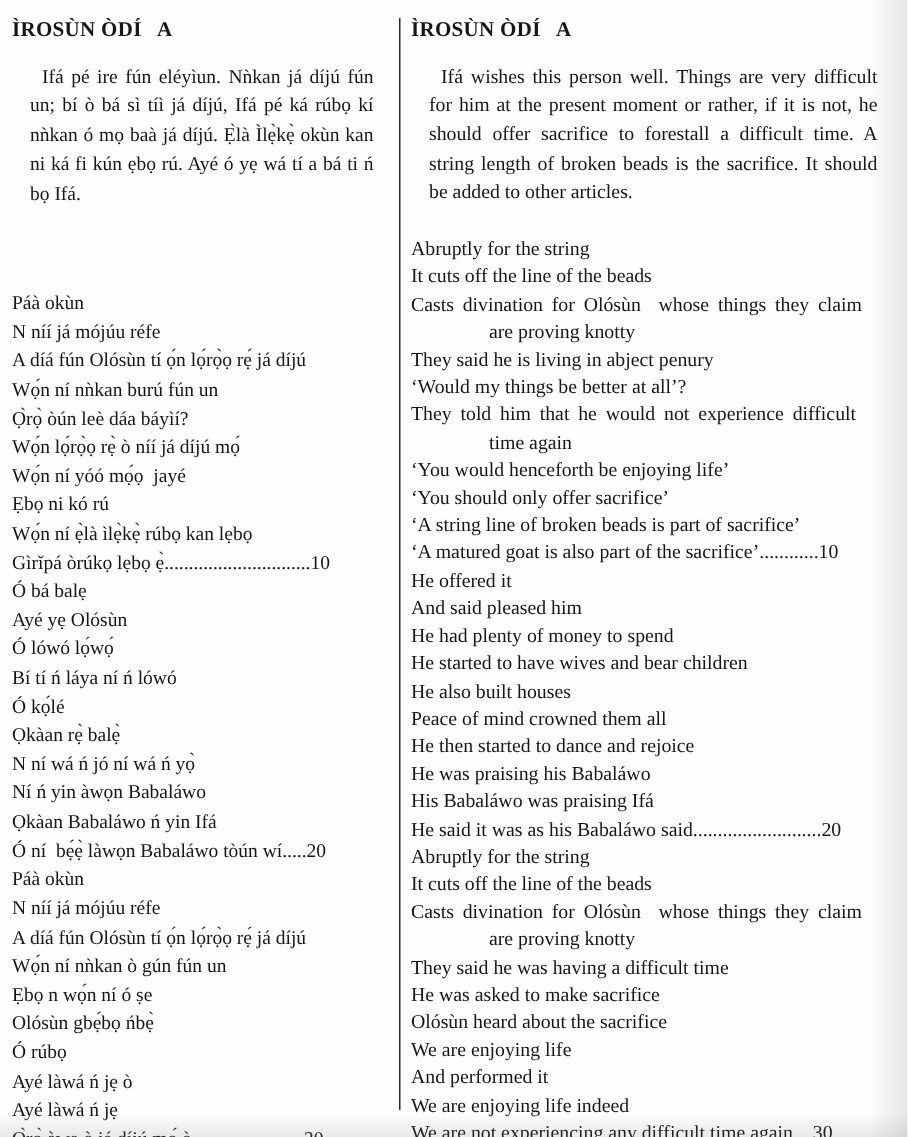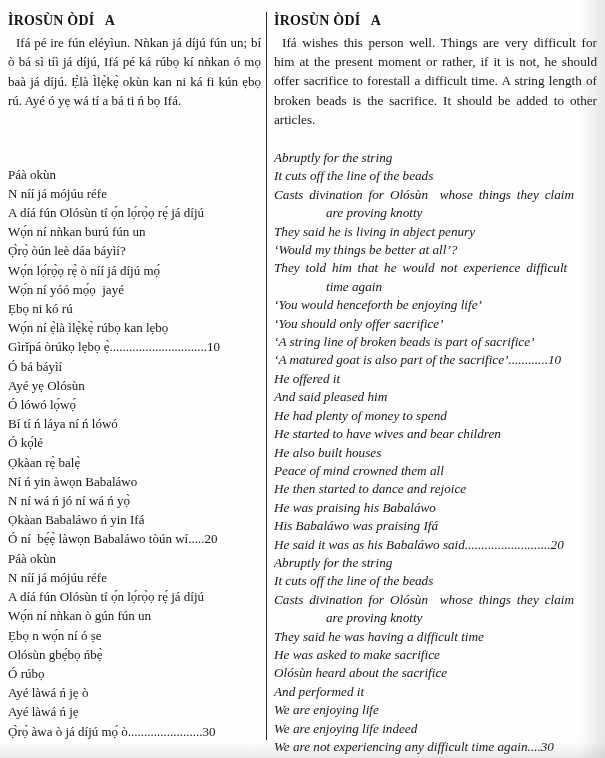--- a/index.html
+++ b/index.html
@@ -39,30 +39,30 @@
   .header {
     font-weight: bold;
     font-size: 14px;
     letter-spacing: 0.2px;
     white-space: pre;
     margin: 0 0 4px 0;
   }
   .intro {
     text-align: justify;
     text-indent: 8px;
-    margin: 0;
+    margin: 12px;
   }
   .col-left .intro  { font-size: 13px;   line-height: 19.4px; }
   .col-right .intro { font-size: 13.2px; line-height: 19.2px; }
   .poem { font-size: 13px; }
   .col-left  .poem { margin-top: 54px; }
   .col-right .poem { margin-top: 20px; font-size: 13.2px; }
   .poem-line { white-space: pre; }
   .col-left  .poem-line { line-height: 19.2px; }
-  .col-right .poem-line { line-height: 18.4px; font-style: italic; }
+  .col-right .poem-line { line-height: 18.4px; }
   .poem-line.indent  { padding-left: 52px; white-space: normal; }
   .poem-line.stretch { word-spacing: 2.6px; }
 </style>
 </head>
 <body>
 
 <div class="page">
 
   <div class="divider"></div>
 
@@ -73,28 +73,28 @@
         <div class="poem-line">Páà okùn</div>
         <div class="poem-line">N níí já mójúu réfe</div>
         <div class="poem-line">A díá fún Olósùn tí ọ́n lọ́rọ̀ọ rẹ́ já díjú</div>
         <div class="poem-line">Wọ́n ní nǹkan burú fún un</div>
         <div class="poem-line">Ọ̀rọ̀ òún leè dáa báyìí?</div>
         <div class="poem-line">Wọ́n lọ́rọ̀ọ rẹ̀ ò níí já díjú mọ́</div>
         <div class="poem-line">Wọ́n ní yóó mọ́ọ  jayé</div>
         <div class="poem-line">Ẹbọ ni kó rú</div>
         <div class="poem-line">Wọ́n ní ẹ̀là ìlẹ̀kẹ̀ rúbọ kan lẹbọ</div>
         <div class="poem-line">Gìrǐpá òrúkọ lẹbọ ẹ̀..............................10</div>
-        <div class="poem-line">Ó bá báyìí</div>
+        <div class="poem-line">Ó bá balẹ</div>
         <div class="poem-line">Ayé yẹ Olósùn</div>
         <div class="poem-line">Ó lówó lọ́wọ́</div>
         <div class="poem-line">Bí tí ń láya ní ń lówó</div>
         <div class="poem-line">Ó kọ́lé</div>
         <div class="poem-line">Ọkàan rẹ̀ balẹ̀</div>
+        <div class="poem-line">N ní wá ń jó ní wá ń yọ̀</div>
         <div class="poem-line">Ní ń yin àwọn Babaláwo</div>
-        <div class="poem-line">N ní wá ń jó ní wá ń yọ̀</div>
         <div class="poem-line">Ọkàan Babaláwo ń yin Ifá</div>
         <div class="poem-line">Ó ní  bẹ́ẹ̀ làwọn Babaláwo tòún wí.....20</div>
         <div class="poem-line">Páà okùn</div>
         <div class="poem-line">N níí já mójúu réfe</div>
         <div class="poem-line">A díá fún Olósùn tí ọ́n lọ́rọ̀ọ rẹ́ já díjú</div>
         <div class="poem-line">Wọ́n ní nǹkan ò gún fún un</div>
         <div class="poem-line">Ẹbọ n wọ́n ní ó ṣe</div>
         <div class="poem-line">Olósùn gbẹ́bọ ńbẹ̀</div>
         <div class="poem-line">Ó rúbọ</div>
         <div class="poem-line">Ayé làwá ń jẹ ò</div>
@@ -129,22 +129,22 @@
         <div class="poem-line">He was praising his Babaláwo</div>
         <div class="poem-line">His Babaláwo was praising Ifá</div>
         <div class="poem-line">He said it was as his Babaláwo said..........................20</div>
         <div class="poem-line">Abruptly for the string</div>
         <div class="poem-line">It cuts off the line of the beads</div>
         <div class="poem-line stretch">Casts divination for Olósùn  whose things they claim</div>
         <div class="poem-line indent">are proving knotty</div>
         <div class="poem-line">They said he was having a difficult time</div>
         <div class="poem-line">He was asked to make sacrifice</div>
         <div class="poem-line">Olósùn heard about the sacrifice</div>
+        <div class="poem-line">We are enjoying life</div>
         <div class="poem-line">And performed it</div>
-        <div class="poem-line">We are enjoying life</div>
         <div class="poem-line">We are enjoying life indeed</div>
         <div class="poem-line">We are not experiencing any difficult time again....30</div>
       </div>
   </div>
 
   <div class="edge-right"></div>
   <div class="edge-bottom"></div>
 
 </div>
 

